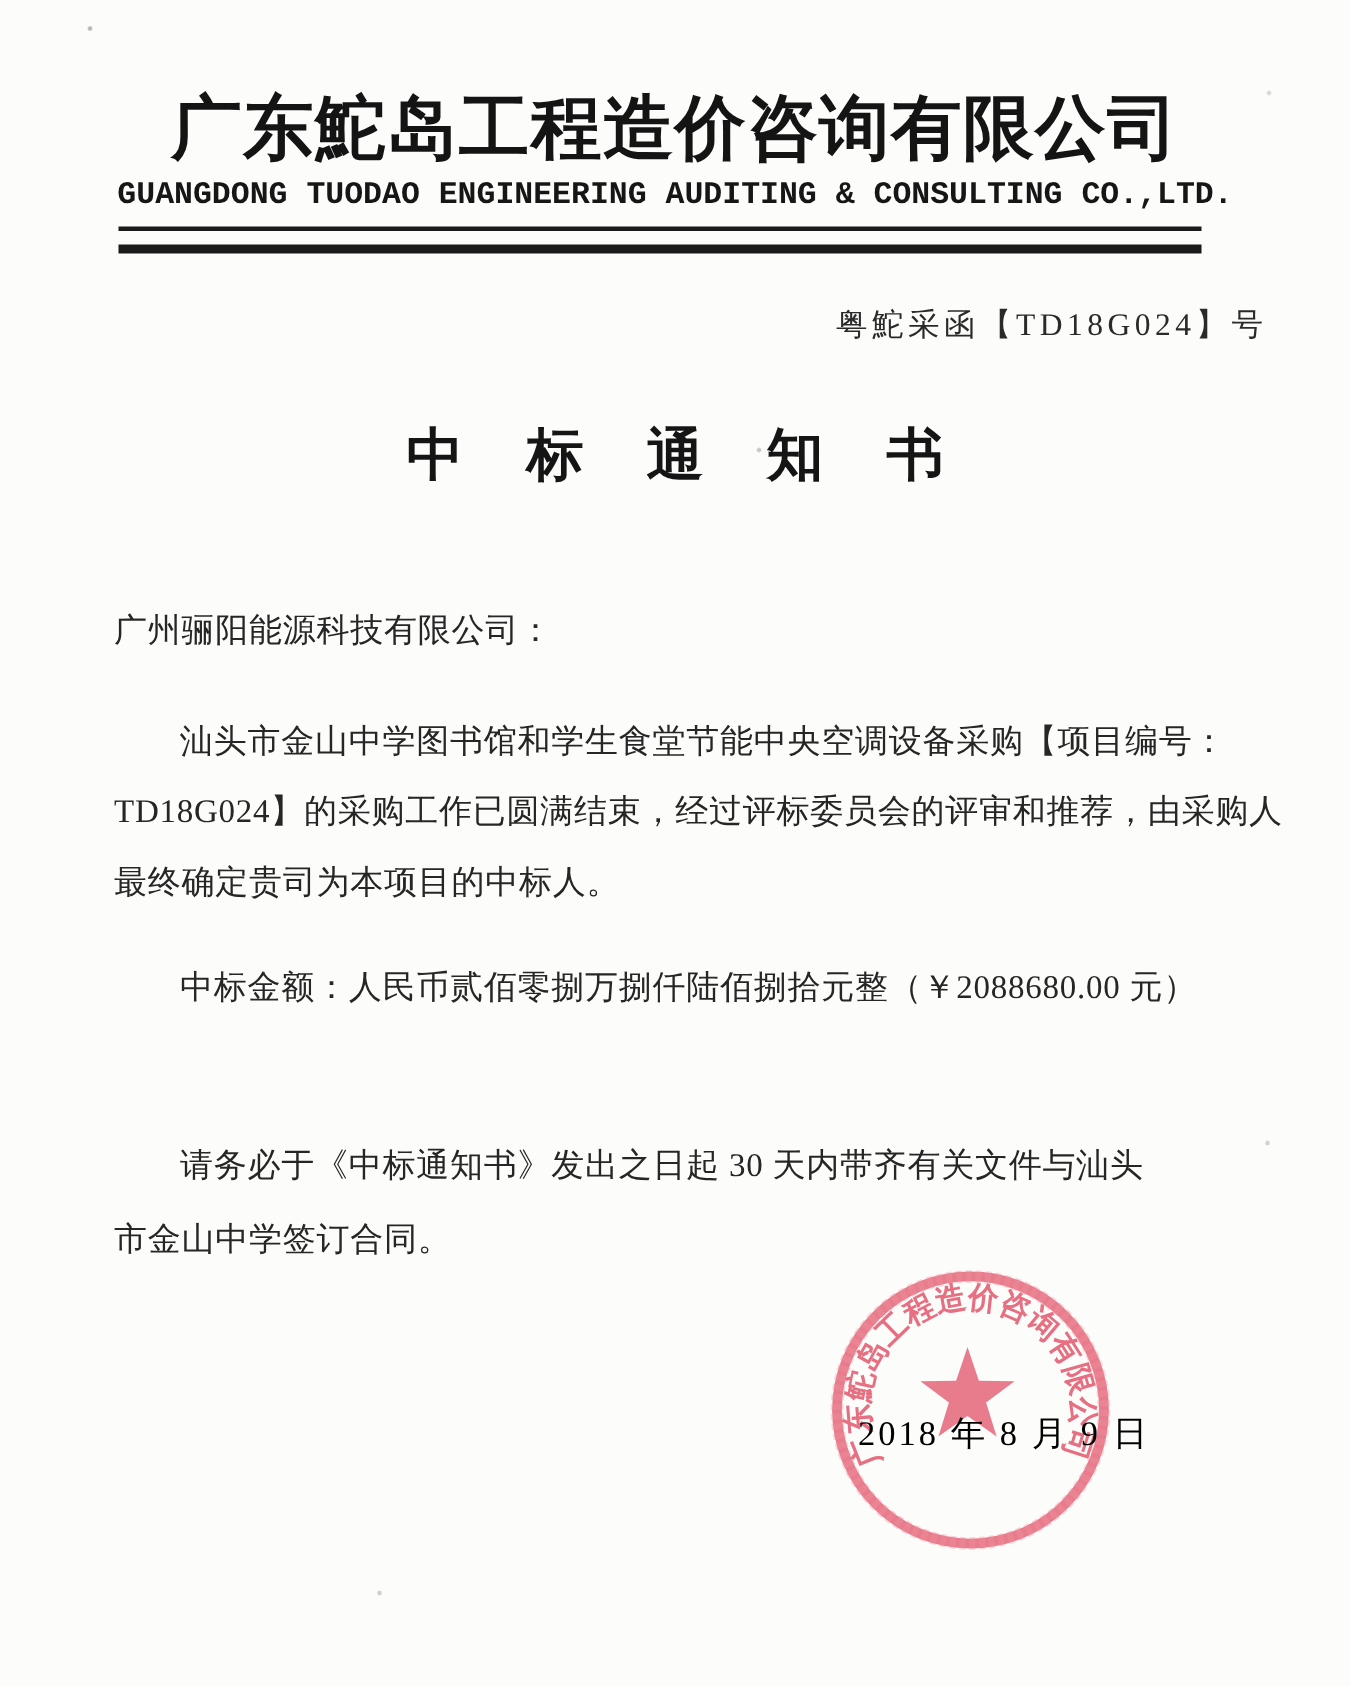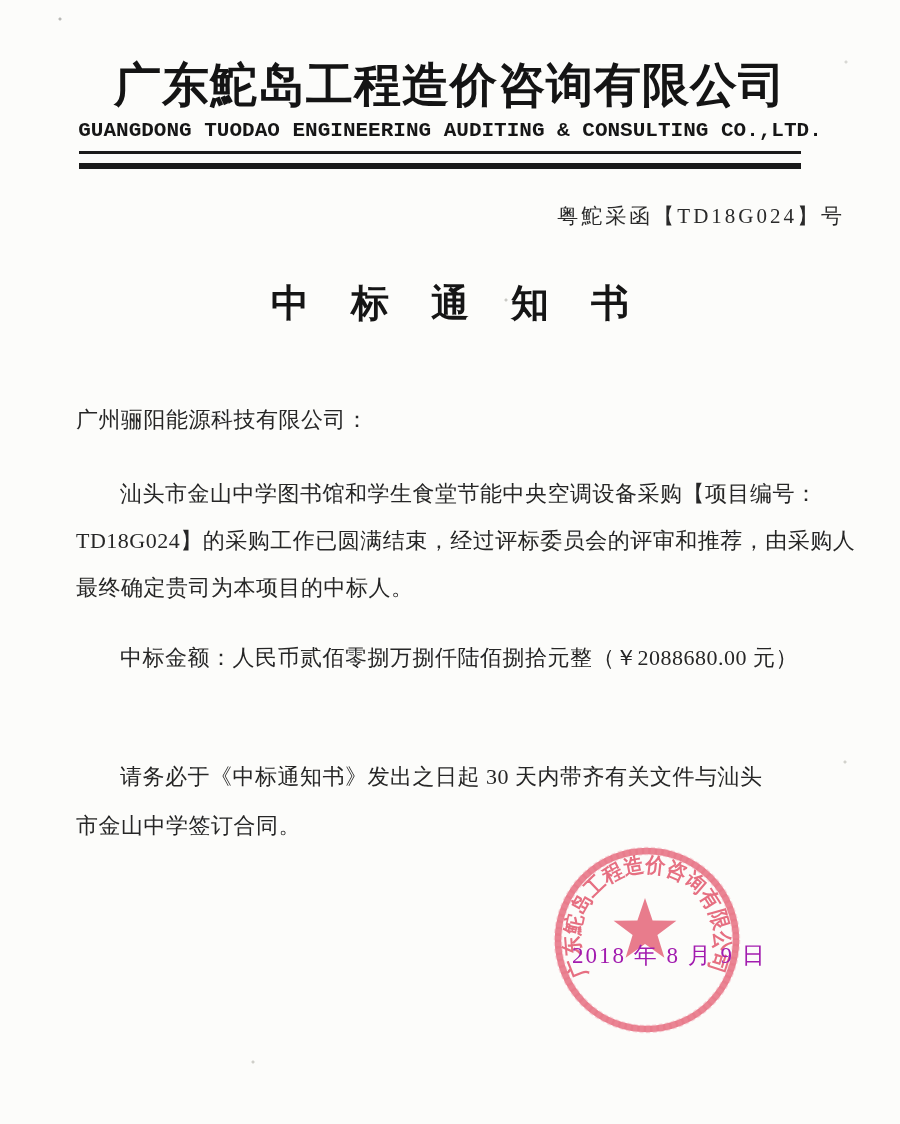--- a/index.html
+++ b/index.html
@@ -60,21 +60,21 @@
   .para2{top:634px;}
   .para3{top:752px;line-height:49px;}
   .line{white-space:nowrap;}
   .indent{padding-left:44px;}
   .stamp{
     position:absolute;left:542px;top:835px;width:210px;height:210px;
     opacity:0.88;
   }
   .sign-date{
     position:absolute;left:572px;top:940px;
-    font-size:23px;letter-spacing:2px;color:#a21caf;
+    font-size:23px;letter-spacing:2px;color:#000000;
     white-space:nowrap;z-index:3;
   }
 </style>
 </head>
 <body>
 
 <div class="page">
 
   <div class="company-cn">广东鮀岛工程造价咨询有限公司</div>
 

